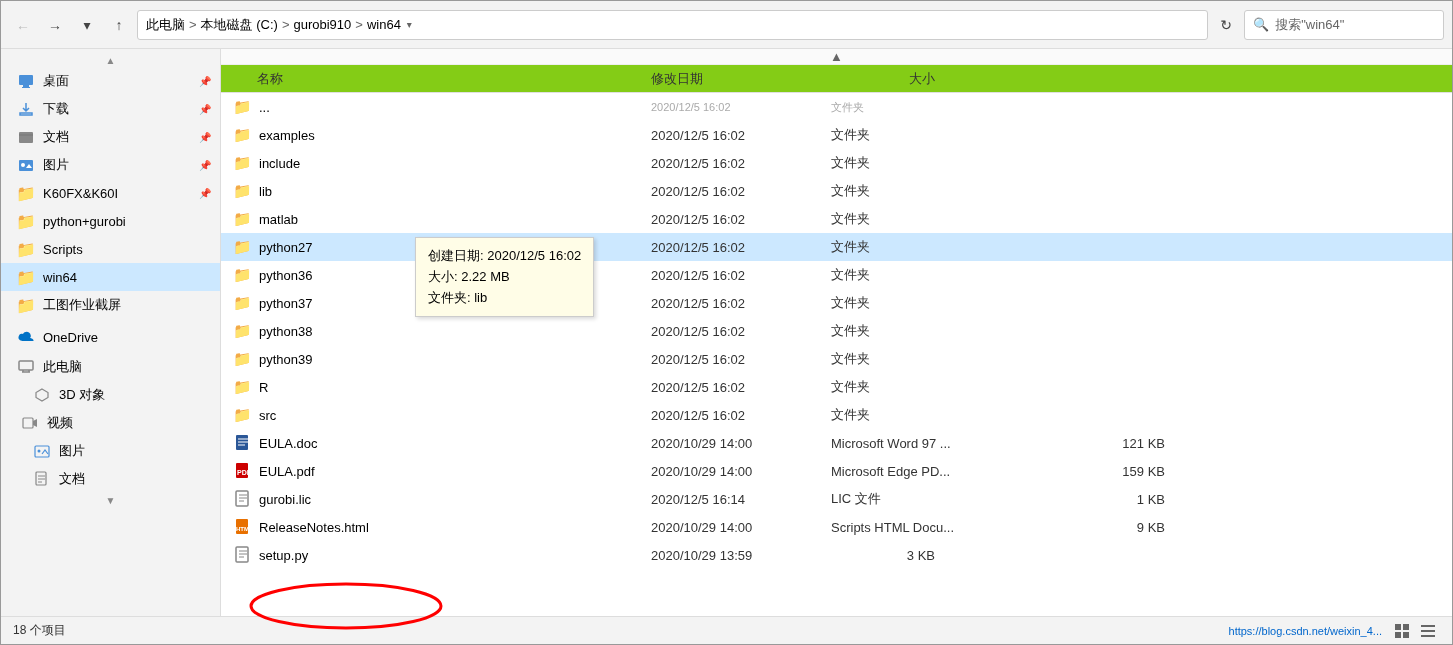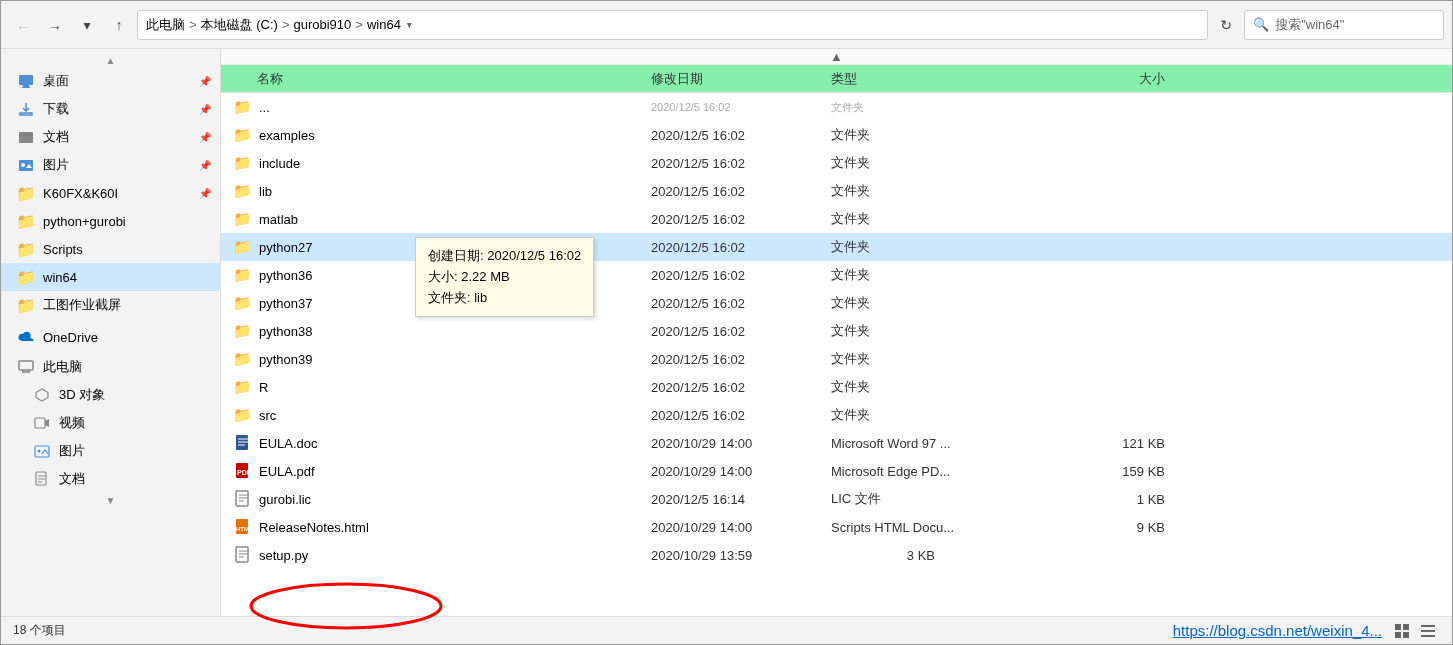--- a/index.html
+++ b/index.html
@@ -109,21 +109,21 @@
     .scroll-up-arrow {
       display: flex; align-items: center; justify-content: center;
       height: 16px; border-bottom: 1px solid #eee;
       cursor: pointer; color: #666; background: #fafafa;
     }
     
     .file-list-header {
       display: flex;
       align-items: center;
       height: 28px;
-      background: #86efac;
+      background: #84cc16;
       border-bottom: 1px solid #e0e0e0;
       padding: 0;
       font-size: 13px;
       color: #333;
       font-weight: normal;
     }
     .col-name { width: 430px; padding-left: 36px; cursor: pointer; }
     .col-date { width: 180px; cursor: pointer; }
     .col-type { width: 230px; cursor: pointer; }
     .col-size { width: 120px; text-align: right; padding-right: 16px; cursor: pointer; }
@@ -332,21 +332,21 @@
 
       <div class="sidebar-item" style="padding-left: 32px;">
         <div class="icon" style="color:#888;">
           <svg width="16" height="16" viewBox="0 0 16 16">
               <path d="M8 2l6 3.5v5L8 14 2 10.5v-5L8 2z" fill="none" stroke="#888" stroke-width="1.2"></path>
             </svg>
         </div>
         <span class="label">3D 对象</span>
       </div>
 
-      <div class="sidebar-item" style="padding-left: 32px;">
+      <div class="sidebar-item" style="padding-left: 20px;">
         <div class="icon" style="color:#888;">
           <svg width="16" height="16" viewBox="0 0 16 16">
               <rect x="1" y="3" width="10" height="10" rx="1" fill="none" stroke="#888" stroke-width="1.2"></rect>
               <path d="M11 6l4-2v8l-4-2V6z" fill="#888"></path>
             </svg>
         </div>
         <span class="label">视频</span>
       </div>
 
       <div class="sidebar-item" style="padding-left: 32px;">
@@ -373,21 +373,20 @@
       <div class="sidebar-scroll-down">▼</div>
     </div>
 
     <div class="file-area">
 
       <div class="scroll-up-arrow">▲</div>
 
       <div class="file-list-header">
         <div class="col-name col-header">名称</div>
         <div class="col-date col-header">修改日期</div>
-        <div class="col-type col-header">类型</div>
         <div class="col-size col-header">大小</div>
       </div>
 
       <div class="file-list">
 
         <div class="file-row">
           <div class="col-name">
             <div class="file-icon file-folder">📁</div>
             <span>...</span>
           </div>
@@ -582,21 +581,21 @@
 
       </div>
 
     </div>
 
   </div>
 
   <div class="status-bar">
     <span>18 个项目</span>
     <div class="status-right">
-      <span style="color:#0066cc; text-decoration:underline; cursor:pointer; font-size:15px;">https://blog.csdn.net/weixin_4...</span>
+      <span style="color:#0066cc; cursor:pointer; font-size:11px;">https://blog.csdn.net/weixin_4...</span>
       <div class="view-icons">
         <div class="view-icon">
           <svg width="14" height="14" viewBox="0 0 14 14">
               <rect x="0" y="0" width="6" height="6" fill="#666"></rect>
               <rect x="8" y="0" width="6" height="6" fill="#666"></rect>
               <rect x="0" y="8" width="6" height="6" fill="#666"></rect>
               <rect x="8" y="8" width="6" height="6" fill="#666"></rect>
             </svg>
         </div>
         <div class="view-icon">

